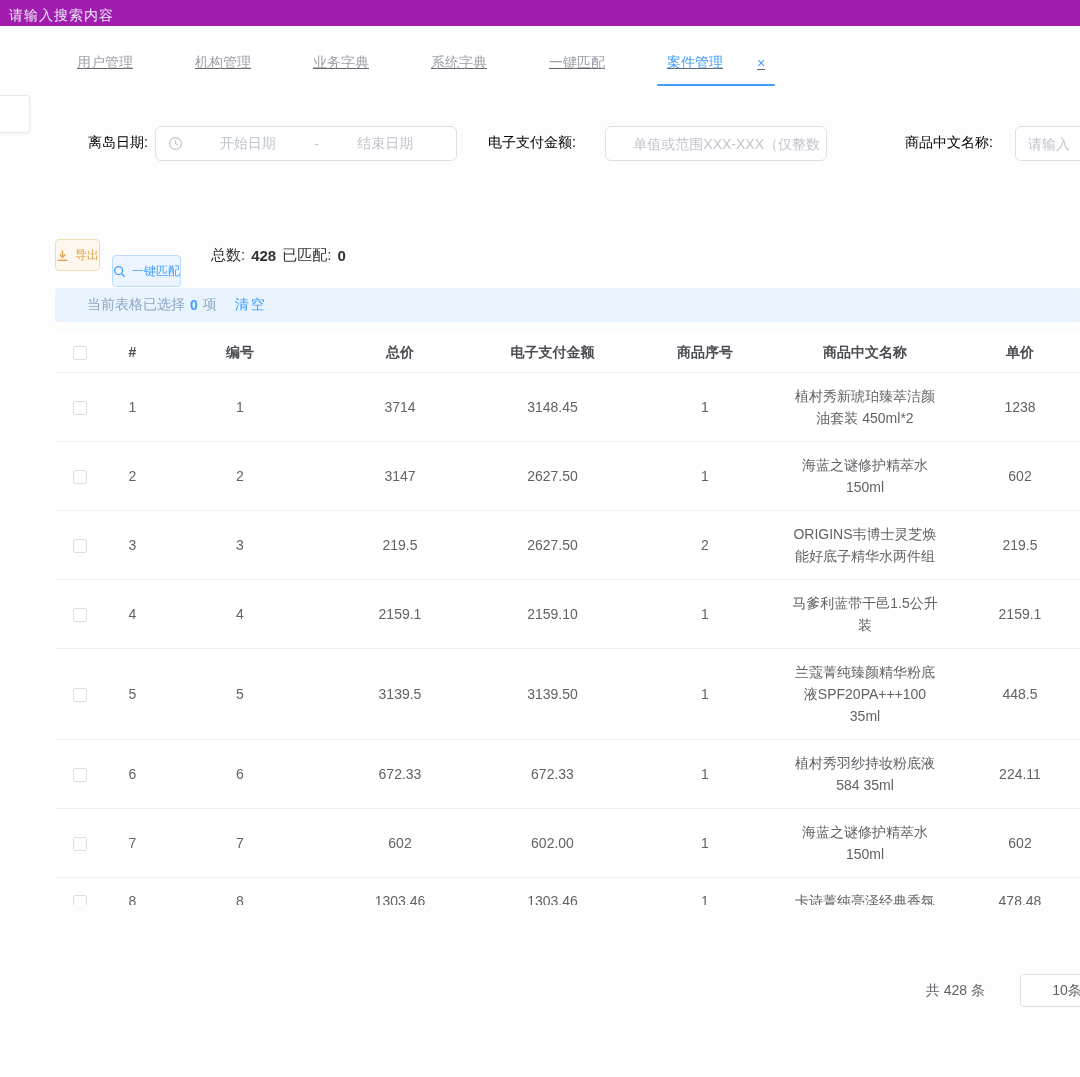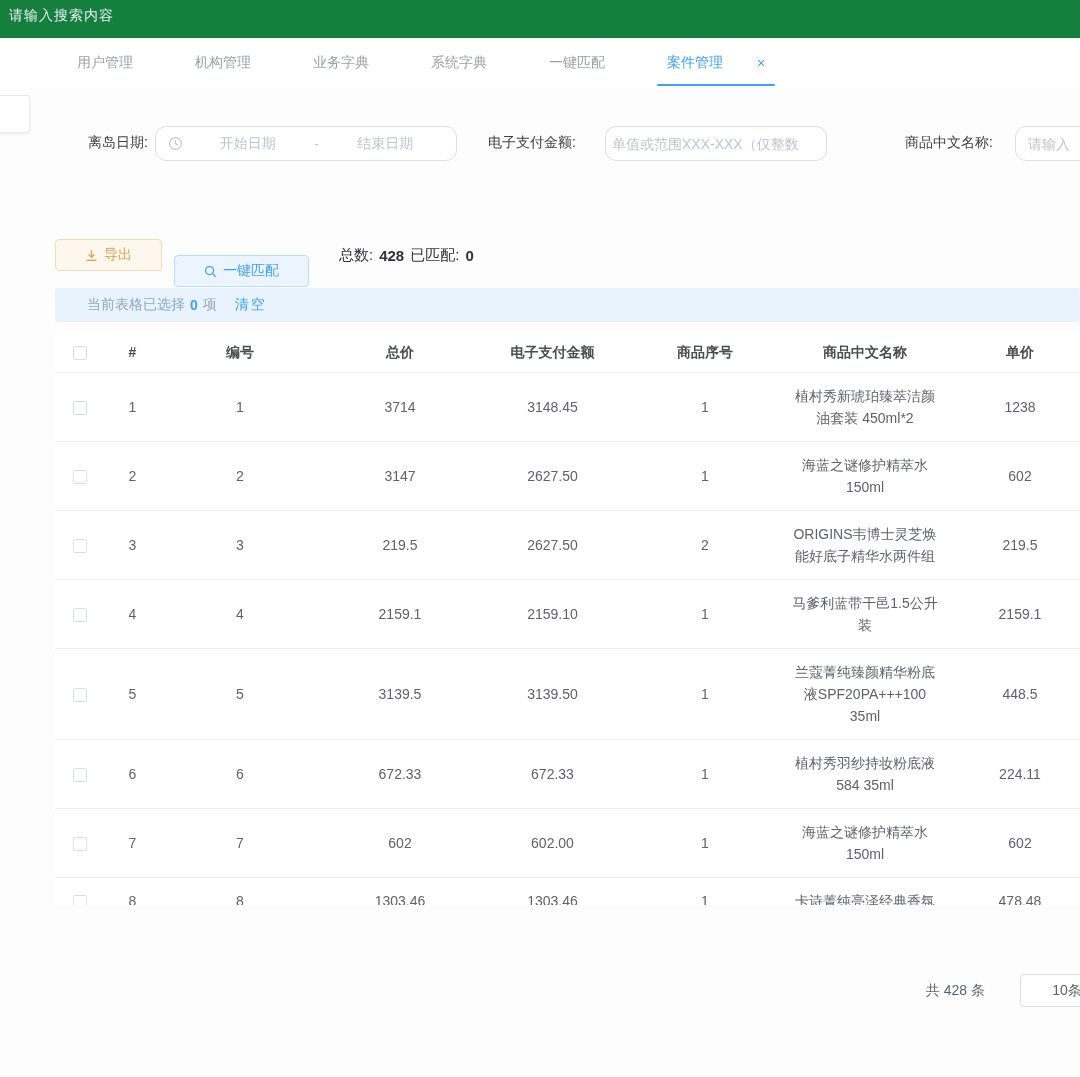--- a/index.html
+++ b/index.html
@@ -1,53 +1,53 @@
 <!DOCTYPE html>
 <html><head>
 <meta charset="utf-8">
 <style>
   * { margin:0; padding:0; box-sizing:border-box; }
   html,body { width:1080px; height:1077px; overflow:hidden; background:#ffffff;
     font-family:"Liberation Sans","DejaVu Sans",sans-serif; color:#606266; font-size:14px; }
   .page { position:relative; width:1080px; height:1077px; background:#fdfdfe; }
 
   
-  .topbar { position:absolute; left:0; top:0; width:1080px; height:38px; background:#15803d; }
+  .topbar { position:absolute; left:0; top:0; width:1080px; height:26px; background:#a21caf; }
   .topbar-search { position:absolute; left:9px; top:7px; color:#e8ecf4; font-size:14px; letter-spacing:1px; cursor:text; }
 
   
-  .tabbar { position:absolute; left:0; top:38px; width:1080px; height:50px; background:#ffffff; display:flex; align-items:center; padding-left:55px; }
+  .tabbar { position:absolute; left:0; top:38px; width:1080px; height:50px; background:#ffffff; display:flex; align-items:center; padding-left:55px;text-decoration:underline; }
   .tab { position:relative; height:50px; display:flex; align-items:center; padding:0 22px; margin-right:18px; color:#9ca0a8; cursor:pointer; white-space:nowrap; }
   .tab.active { color:#409eff;gap:26px; }
   .tab.active::after { content:""; position:absolute; left:12px; right:12px; bottom:2px; height:2px; background:#409eff; border-radius:1px; }
   .tab-close { margin-left:8px; font-size:14px; color:#409eff; }
 
   
   .left-fragment { position:absolute; left:-4px; top:95px; width:34px; height:38px; background:#ffffff; border:1px solid #e7e9ee; border-radius:3px; box-shadow:0 1px 3px rgba(0,0,0,.06); }
 
   
   .filters { position:absolute; left:0; top:126px; width:1080px; height:36px; }
-  .filter-label { position:absolute; top:8px; color:#404040; }
+  .filter-label { position:absolute; top:8px; color:#000000; }
   .lbl-date { left:88px; }
   .lbl-amount { left:488px; }
   .lbl-name { left:905px; }
-  .input-box { position:absolute; top:0; height:35px; background:#fff; border:1px solid #dcdfe6; border-radius:11px; display:flex; align-items:center; color:#c0c4cc; }
+  .input-box { position:absolute; top:0; height:35px; background:#fff; border:1px solid #dcdfe6; border-radius:6px; display:flex; align-items:center; color:#c0c4cc; }
   .date-box { left:155px; width:302px; padding:0 12px; justify-content:flex-start; }
   .date-box .ph { flex:1; text-align:center; }
   .date-sep { width:20px; text-align:center; color:#c0c4cc; }
   .amount-box { left:605px; width:222px; }
   .name-box { left:1015px; width:120px; }
   .input-box input { border:none; outline:none; width:100%; height:100%; background:transparent; font-size:14px; color:#606266; padding:0 12px; font-family:inherit; }
   .input-box input::placeholder { color:#c0c4cc; }
-  .amount-box input { text-align:left; padding:0 6px; }
+  .amount-box input { text-align:right; padding:0 6px; }
   .icon-clock { width:15px; height:15px; margin-right:6px; flex:none; }
 
   
   .toolbar { position:absolute; left:55px; top:237px; height:36px; display:flex; align-items:center; }
-  .btn { height:32px; border-radius:4px; display:inline-flex; align-items:center; padding:0 29px; cursor:pointer; font-size:14px; border:1px solid transparent; background:#fff; }
+  .btn { height:32px; border-radius:4px; display:inline-flex; align-items:center; padding:0 0; cursor:pointer; font-size:12px; border:1px solid transparent; background:#fff; }
   .btn svg { margin-right:6px; }
   .btn-export { color:#dda04a; border-color:#f3dcb3; background:#fdf7ed; }
   .btn-match { color:#409eff; border-color:#b9dbff; background:#ecf5ff; margin-left:12px;margin-top:32px; }
   .counts { margin-left:30px; color:#303133; font-size:15px; display:flex; align-items:center; gap:6px; }
   .counts b { font-weight:700; }
 
   
   .selection-bar { position:absolute; left:55px; top:288px; width:1025px; height:34px; background:#e9f3fd; border-radius:3px; display:flex; align-items:center; padding-left:32px; color:#8da7c4; }
   .selection-bar .cnt { color:#409eff; font-weight:700; margin:0 5px; }
   .selection-bar .suffix { margin-right:18px; }

